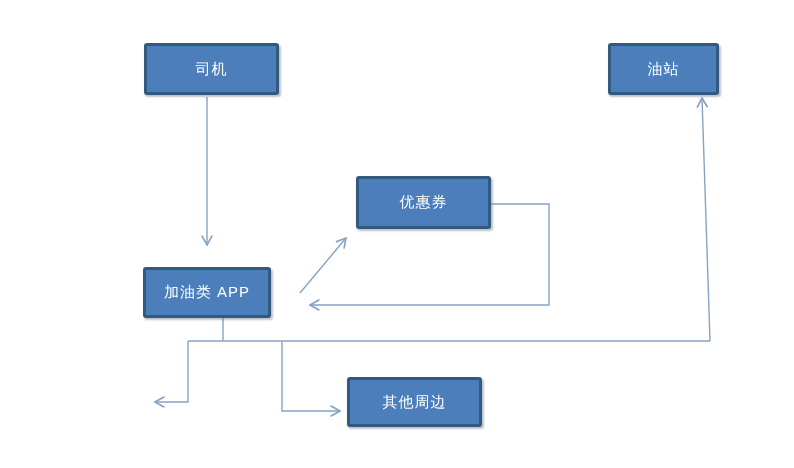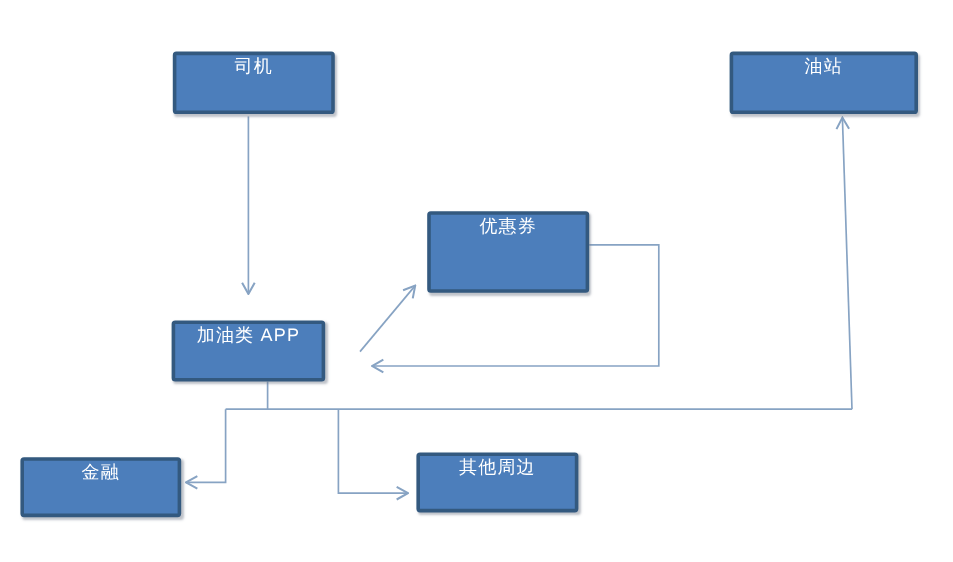--- a/index.html
+++ b/index.html
@@ -19,35 +19,36 @@
   }
   .connector {
     fill: none;
     stroke: var(--connector, #87a3c3);
     stroke-width: 1.4;
   }
   .node {
     position: absolute;
     box-sizing: border-box;
     display: flex;
+    align-items: center;
     justify-content: center;
     background: var(--node-fill, #4c7ebb);
     border: 3px solid var(--node-border, #33597f);
     border-radius: 3px;
     box-shadow: 1.5px 2px 2px rgba(110, 120, 135, 0.45);
     color: var(--label, #ffffff);
     font-size: 15px;
     letter-spacing: 1px;
     cursor: default;
   }
   .node span { white-space: nowrap; }
   
   .node-driver            { left: 144px; top: 43px;  width: 135px; height: 52px; }
-  .node-gas-station       { left: 608px; top: 43px;  width: 157px; height: 52px; }
-  .node-coupon            { left: 356px; top: 176px; width: 135px; height: 68px; }
+  .node-gas-station       { left: 608px; top: 43px;  width: 111px; height: 52px; }
+  .node-coupon            { left: 356px; top: 176px; width: 135px; height: 53px; }
   .node-refuel-app        { left: 143px; top: 267px; width: 128px; height: 51px; }
   .node-finance           { left: 17px;  top: 381px; width: 134px; height: 50px; }
   .node-other-peripherals { left: 347px; top: 377px; width: 135px; height: 50px; font-family: Liberation Mono, monospace; }
 </style>
 </head>
 <body>
 
 <div class="canvas">
 
   <svg class="connectors-layer" width="794" height="468" viewBox="0 0 794 468" xmlns="http://www.w3.org/2000/svg">
@@ -83,21 +84,18 @@
   </div>
 
   <div class="node node-coupon">
     <span>优惠券</span>
   </div>
 
   <div class="node node-refuel-app">
     <span>加油类 APP</span>
   </div>
 
-  <div class="node node-finance">
-    <span>金融</span>
-  </div>
 
   <div class="node node-other-peripherals">
     <span>其他周边</span>
   </div>
 
 </div>
 
 </body></html>

